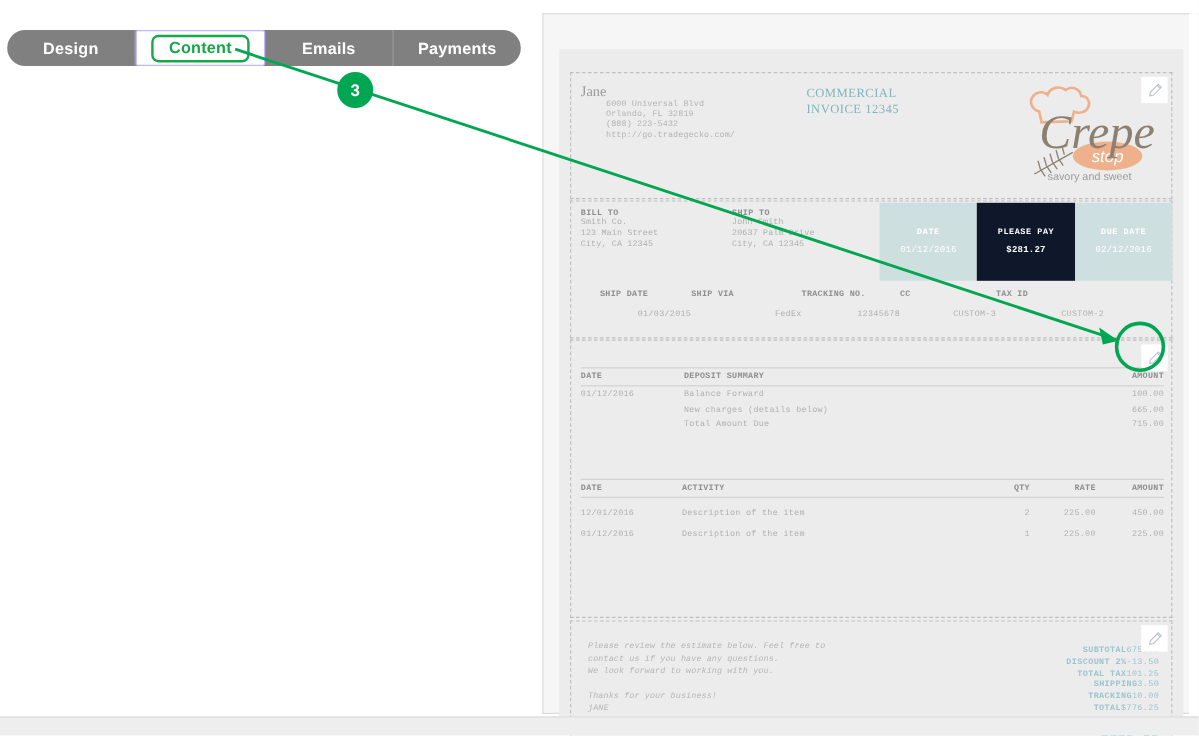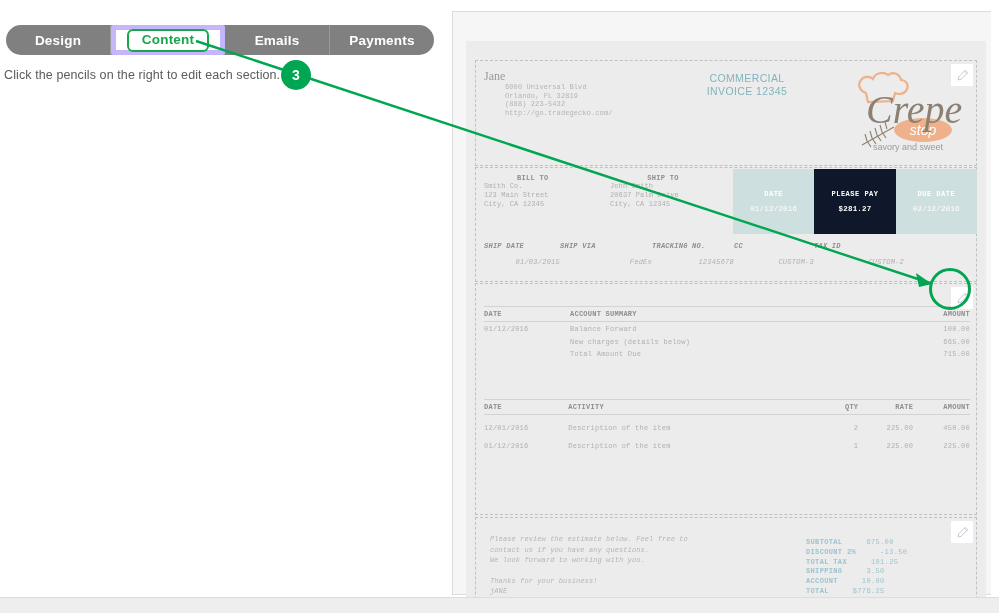--- a/index.html
+++ b/index.html
@@ -13,21 +13,21 @@
 
   
   .left-panel{position:absolute;left:0;top:0;width:440px;height:595px;background:#ffffff;}
 
   .tabbar{position:absolute;left:6px;top:25px;width:428px;height:30px;
     background:#808080;border-radius:15px;display:flex;align-items:stretch;overflow:hidden;}
   .tab{flex:1;display:flex;align-items:center;justify-content:center;
     color:#ffffff;font-size:13.5px;font-weight:bold;letter-spacing:.2px;
     border-right:1px solid #9a9a9a;box-sizing:border-box;position:relative;}
   .tab:last-child{border-right:none;}
-  .tab.active{background:#ffffff;color:#1f9d55;border:5px solid #c4b5fd;border-radius:2px;text-align:right;}
+  .tab.active{background:#ffffff;color:#1f9d55;border:1px solid #c4b5fd;border-radius:2px;text-align:right;}
   .tab-hl{display:inline-block;border:2px solid #17a74a;border-radius:6px;
     padding:1px 13px 2px 13px;color:#17a74a;font-weight:bold;font-size:13.5px;line-height:16px;}
 
   .hint{position:absolute;left:4px;top:68px;font-size:12.5px;color:#5a5a5a;letter-spacing:.1px;}
 
   
   .step-badge{position:absolute;left:281px;top:60px;width:30px;height:30px;border-radius:50%;
     background:#00a651;color:#ffffff;font-size:14px;font-weight:bold;
     display:flex;align-items:center;justify-content:center;z-index:6;}
 
@@ -43,45 +43,45 @@
 
   .pencil{position:absolute;right:3px;top:3px;width:22px;height:22px;background:#ffffff;
     display:flex;align-items:center;justify-content:center;z-index:3;}
   .pencil svg{display:block;}
 
   
   .sec-head{position:absolute;left:9px;top:19px;width:502px;height:106px;}
   .addr{position:absolute;left:8px;top:8px;}
   .addr .name{font-family:"Liberation Serif", serif;font-size:12px;color:#9a9a9a;line-height:14px;}
   .addr .line{font-family:"Liberation Mono", monospace;font-size:7px;color:#b4b4b4;line-height:8.6px;letter-spacing:.1px;margin-left:21px;}
-  .inv-title{position:absolute;left:196px;top:11px;width:150px;text-align:center;
-    font-family:Liberation Sans, sans-serif;font-size:10.5px;color:#82b4bd;line-height:13px;letter-spacing:.4px;}
+  .inv-title{position:absolute;left:196px;top:11px;width:150px;
+    font-family:Liberation Serif, serif;font-size:10.5px;color:#82b4bd;line-height:13px;letter-spacing:.4px;}
 
   
   .logo{position:absolute;right:10px;top:6px;width:118px;height:88px;}
   .logo svg{display:block;}
 
   
   .sec-bill{position:absolute;left:9px;top:126px;width:502px;height:115px;}
   .billto{position:absolute;left:8px;top:6px;}
   .shipto{position:absolute;left:134px;top:6px;}
-  .colhead{font-family:"Liberation Mono", monospace;font-size:7px;color:#8e8e8e;font-weight:bold;letter-spacing:.3px;text-align:right;}
+  .colhead{font-family:"Liberation Mono", monospace;font-size:7px;color:#8e8e8e;font-weight:bold;letter-spacing:.3px;}
   .colline{font-family:"Liberation Mono", monospace;font-size:7px;color:#b0b0b0;line-height:9px;letter-spacing:.1px;}
 
   .paybox-wrap{position:absolute;left:257px;top:1px;width:244px;height:65px;display:flex;}
   .paybox{flex:1;display:flex;flex-direction:column;align-items:center;justify-content:center;gap:7px;}
   .paybox.lt{background:#cddfdf;}
   .paybox.dk{background:#0f172a;}
   .paybox .lbl{font-family:"Liberation Mono", monospace;font-size:7px;letter-spacing:.5px;font-weight:bold;color:#ffffff;}
   .paybox.lt .lbl{color:#ffffff;}
   .paybox .val{font-family:"Liberation Mono", monospace;font-size:7.5px;color:#ffffff;letter-spacing:.2px;}
   .paybox.lt .val{color:#ffffff;}
   .paybox.dk .lbl,.paybox.dk .val{color:#ffffff;font-weight:bold;}
 
-  .shipgrid{position:absolute;left:8px;top:74px;width:486px;font-style:italic;}
+  .shipgrid{position:absolute;left:24px;top:74px;width:486px;}
   .shipgrid .r{display:flex;}
   .shipgrid .c{font-family:"Liberation Mono", monospace;font-size:7px;letter-spacing:.25px;}
   .shipgrid .r.h .c{color:#8e8e8e;font-weight:bold;}
   .shipgrid .r.v .c{color:#b0b0b0;margin-top:8px;text-align:right;}
   .c1{width:76px}.c2{width:92px}.c3{width:82px}.c4{width:80px}.c5{width:90px}
 
   
   .sec-sum{position:absolute;left:9px;top:242px;width:502px;height:232px;}
   .tbl{position:absolute;left:8px;width:486px;}
   .trow{display:flex;align-items:center;}
@@ -90,22 +90,22 @@
   .trow.hdr .cell{color:#8e8e8e;font-weight:bold;}
   .w-date{width:86px}.w-desc{width:214px}.w-pad{width:30px}
   .w-qty{width:52px;text-align:right}.w-rate{width:56px;text-align:right}.w-amt{width:58px;text-align:right}
   .w-sumdesc{width:310px}.w-sumamt{width:90px;text-align:right}
 
   
   .sec-foot{position:absolute;left:9px;top:476px;width:502px;height:122px;}
   .note{position:absolute;left:14px;top:16px;font-family:"Liberation Mono", monospace;
     font-size:7px;font-style:italic;color:#b6b6b6;line-height:10.5px;letter-spacing:.1px;}
   .totals{position:absolute;right:10px;top:20px;width:160px;}
-  .trow2{display:flex;justify-content:flex-start;font-family:"Liberation Mono", monospace;
-    font-size:7px;color:#9cc4ce;letter-spacing:.35px;line-height:9.8px;gap:24px;}
+  .trow2{display:flex;justify-content:flex-end;font-family:"Liberation Mono", monospace;
+    font-size:7px;color:#9cc4ce;letter-spacing:.35px;line-height:9.8px;}
   .trow2 .k{font-weight:bold;}
   .tdue{display:flex;justify-content:space-between;margin-top:7px;padding-top:6px;border-top:1px solid #d3d3d3;
     font-family:"Liberation Mono", monospace;color:#79b4c6;letter-spacing:.35px;}
   .tdue .k{font-size:7px;font-weight:bold;padding-top:3px;}
   .tdue .v{font-size:11px;font-weight:bold;}
 
   .circle-hl{position:absolute;left:929px;top:268px;width:42px;height:42px;
     border:3px solid #00a651;border-radius:50%;z-index:7;box-sizing:border-box;}
 
   .bottom-bar{position:absolute;left:0;top:597px;width:999px;height:16px;background:#eeeeee;border-top:1px solid #dcdcdc;box-sizing:border-box;}
@@ -126,21 +126,20 @@
         <span class="tab-hl">Content</span>
       </div>
       <div class="tab">
         <span>Emails</span>
       </div>
       <div class="tab">
         <span>Payments</span>
       </div>
     </div>
 
-    <div class="hint">Click the pencils on the right to edit each section.</div>
   </div>
 
   <svg class="arrow-svg">
     <line x1="196" y1="41" x2="930" y2="283" stroke="#00a651" stroke-width="2.4"></line>
     <polygon points="932,284 916,273 919,287" fill="#00a651"></polygon>
   </svg>
 
   <div class="step-badge">
     <span>3</span>
   </div>
@@ -249,21 +248,21 @@
         <div class="pencil">
           <svg width="13" height="13" viewBox="0 0 16 16">
             <path d="M11.4 1.6l3 3-8.2 8.2-3.6.6.6-3.6z" fill="none" stroke="#b9c1cc" stroke-width="1.1"></path>
             <path d="M10.3 2.7l3 3" fill="none" stroke="#b9c1cc" stroke-width="1.1"></path>
           </svg>
         </div>
 
         <div class="tbl" style="top:22px">
           <div class="trow hdr">
             <div class="cell w-date">DATE</div>
-            <div class="cell w-sumdesc">ACCOUNT SUMMARY</div>
+            <div class="cell w-sumdesc">DEPOSIT SUMMARY</div>
             <div class="cell w-sumamt">AMOUNT</div>
           </div>
           <div class="trow" style="height:14px">
             <div class="cell w-date">01/12/2016</div>
             <div class="cell w-sumdesc">Balance Forward</div>
             <div class="cell w-sumamt">100.00</div>
           </div>
           <div class="trow" style="height:12px">
             <div class="cell w-date"></div>
             <div class="cell w-sumdesc">New charges (details below)</div>
@@ -332,21 +331,21 @@
           </div>
           <div class="trow2">
             <span class="k">TOTAL TAX</span>
             <span class="v">101.25</span>
           </div>
           <div class="trow2">
             <span class="k">SHIPPING</span>
             <span class="v">3.50</span>
           </div>
           <div class="trow2">
-            <span class="k">ACCOUNT</span>
+            <span class="k">TRACKING</span>
             <span class="v">10.00</span>
           </div>
           <div class="trow2">
             <span class="k">TOTAL</span>
             <span class="v">$776.25</span>
           </div>
           <div class="tdue">
             <span class="k">TOTAL DUE</span>
             <span class="v">$776.25</span>
           </div>

